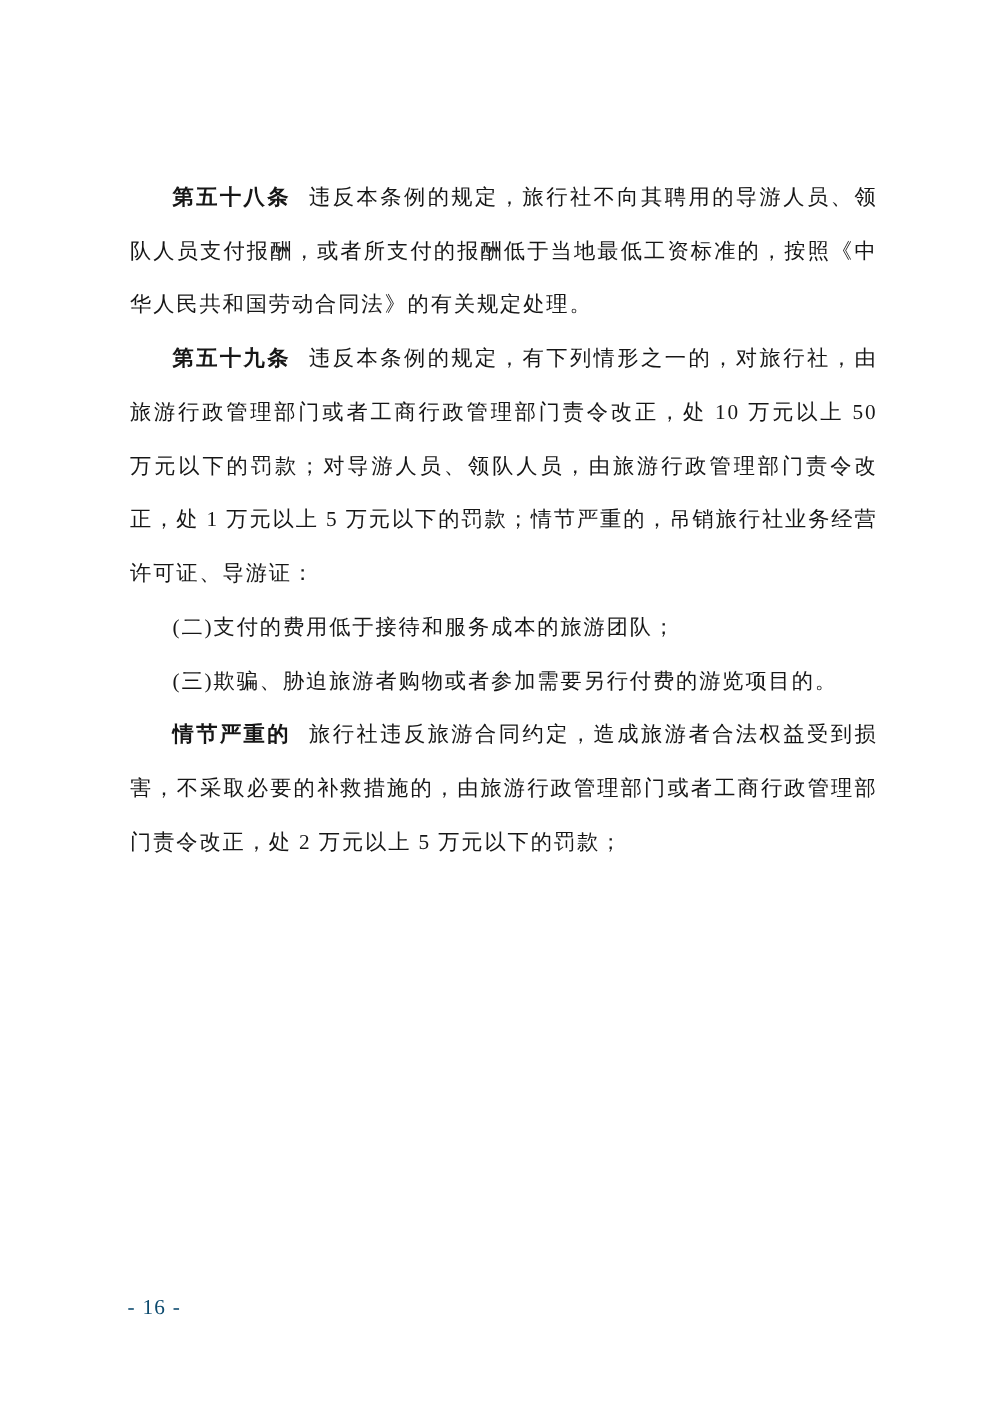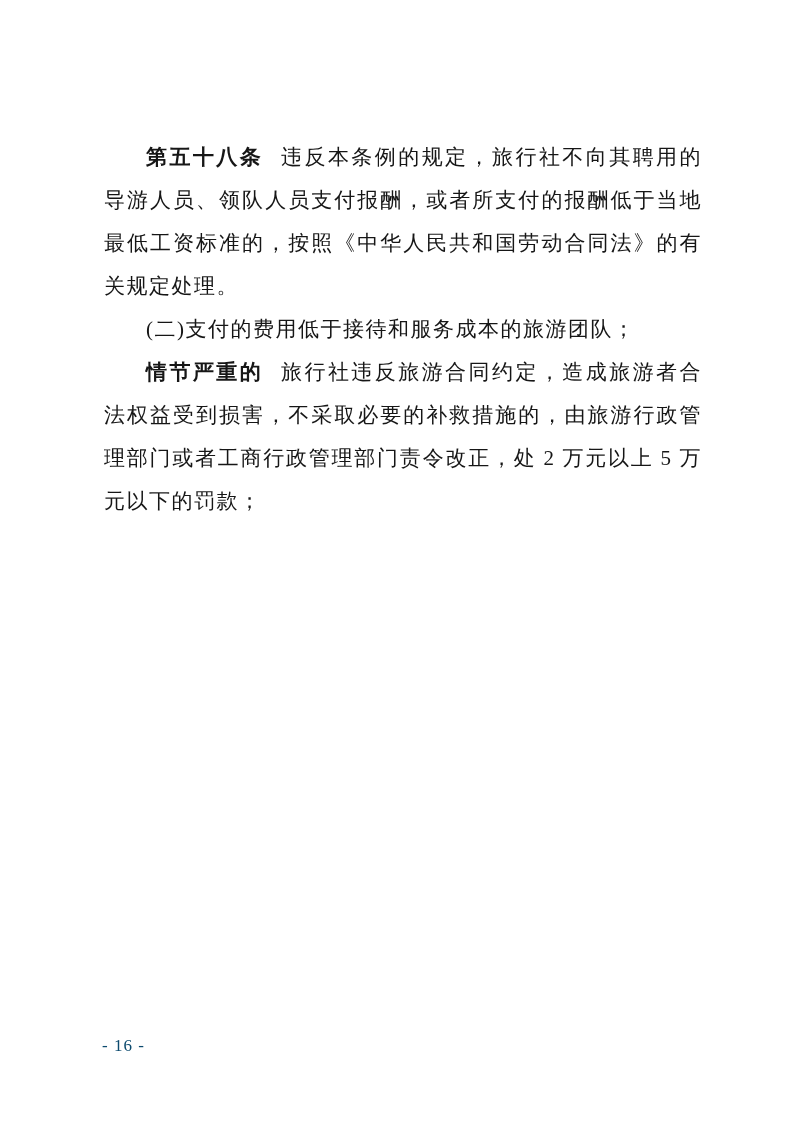--- a/index.html
+++ b/index.html
@@ -17,21 +17,21 @@
     overflow: hidden;
   }
   .doc-body {
     position: absolute;
     left: 104px;
     top: 136px;
     width: 598px;
   }
   .para {
     margin: 0;
-    font-size: 21px;
+    font-size: 17px;
     line-height: 43px;
     letter-spacing: 1.5px;
     text-align: justify;
     text-indent: 2em;
   }
   .para .lead {
     font-weight: bold;
     margin-right: 0.85em;
   }
   .page-footer {
@@ -44,24 +44,26 @@
   }
 </style>
 </head>
 <body>
 
 <div class="page">
   <div class="doc-body">
 
     <p class="para"><span class="lead">第五十八条</span><span>违反本条例的规定，旅行社不向其聘用的导游人员、领队人员支付报酬，或者所支付的报酬低于当地最低工资标准的，按照《中华人民共和国劳动合同法》的有关规定处理。</span></p>
 
+    <p class="para"><span class="lead">第五十九条</span><span>违反本条例的规定，有下列情形之一的，对旅行社，由旅游行政管理部门或者工商行政管理部门责令改正，处 10 万元以上 50 万元以下的罚款；对导游人员、领队人员，由旅游行政管理部门责令改正，处 1 万元以上 5 万元以下的罚款；情节严重的，吊销旅行社业务经营许可证、导游证：</span></p>
 
 
     <p class="para"><span>(二)支付的费用低于接待和服务成本的旅游团队；</span></p>
 
+    <p class="para"><span>(三)欺骗、胁迫旅游者购物或者参加需要另行付费的游览项目的。</span></p>
 
 
     <p class="para"><span class="lead">情节严重的</span><span>旅行社违反旅游合同约定，造成旅游者合法权益受到损害，不采取必要的补救措施的，由旅游行政管理部门或者工商行政管理部门责令改正，处 2 万元以上 5 万元以下的罚款；</span></p>
 
   </div>
 
   <div class="page-footer">- 16 -</div>
 </div>
 
 </body></html>

